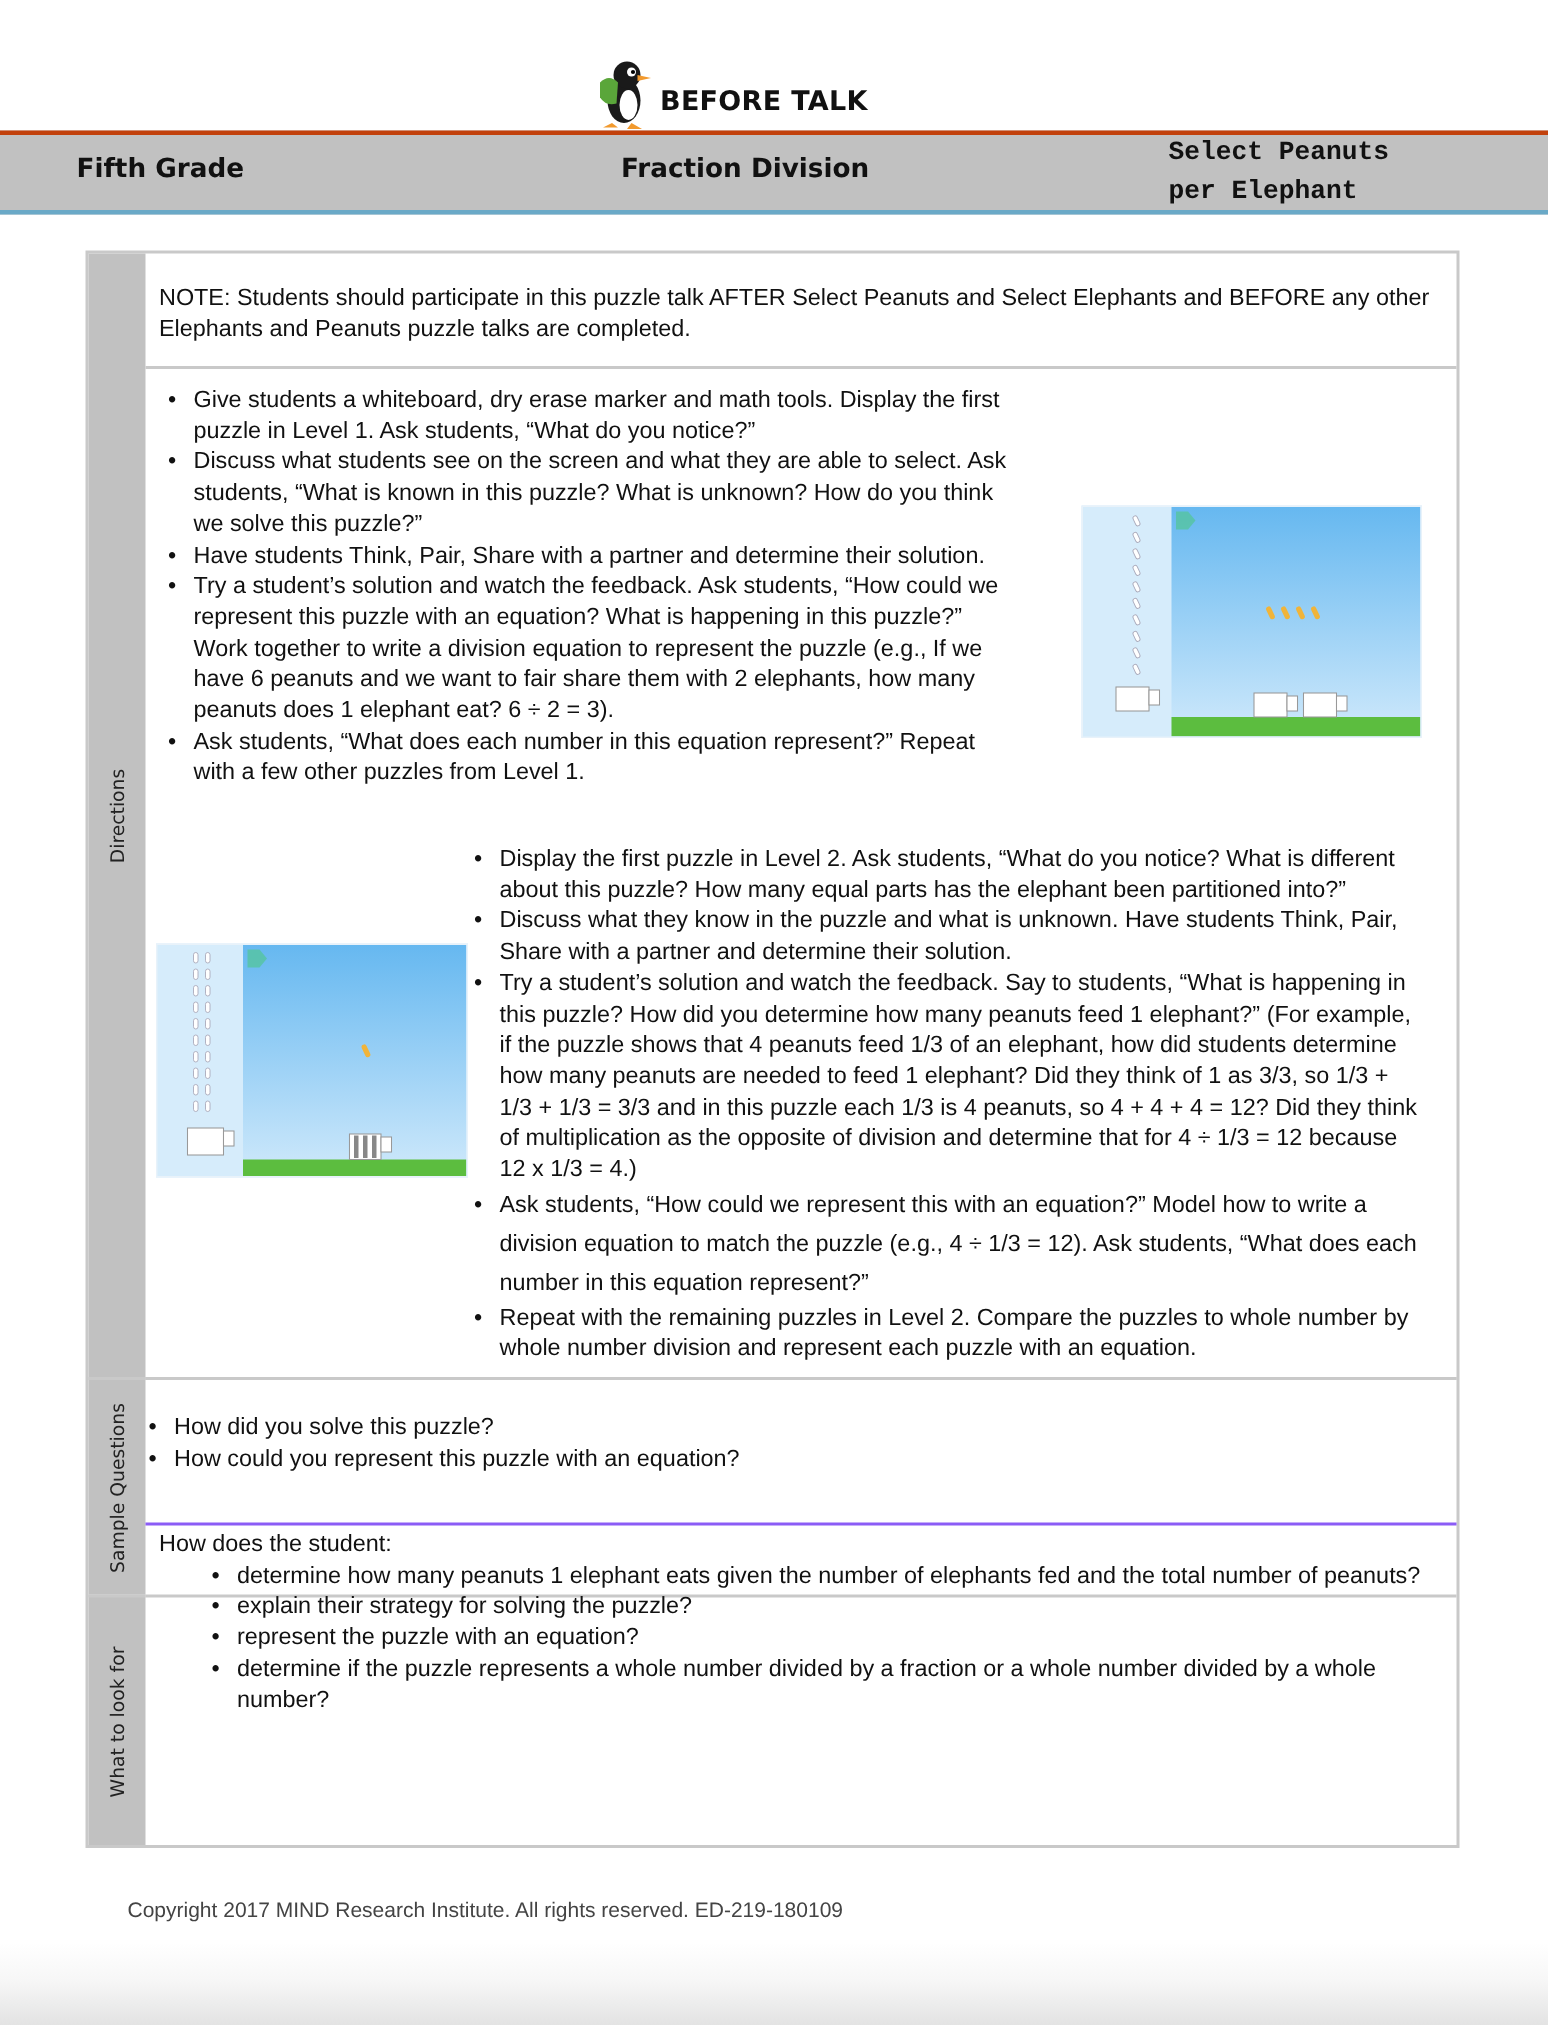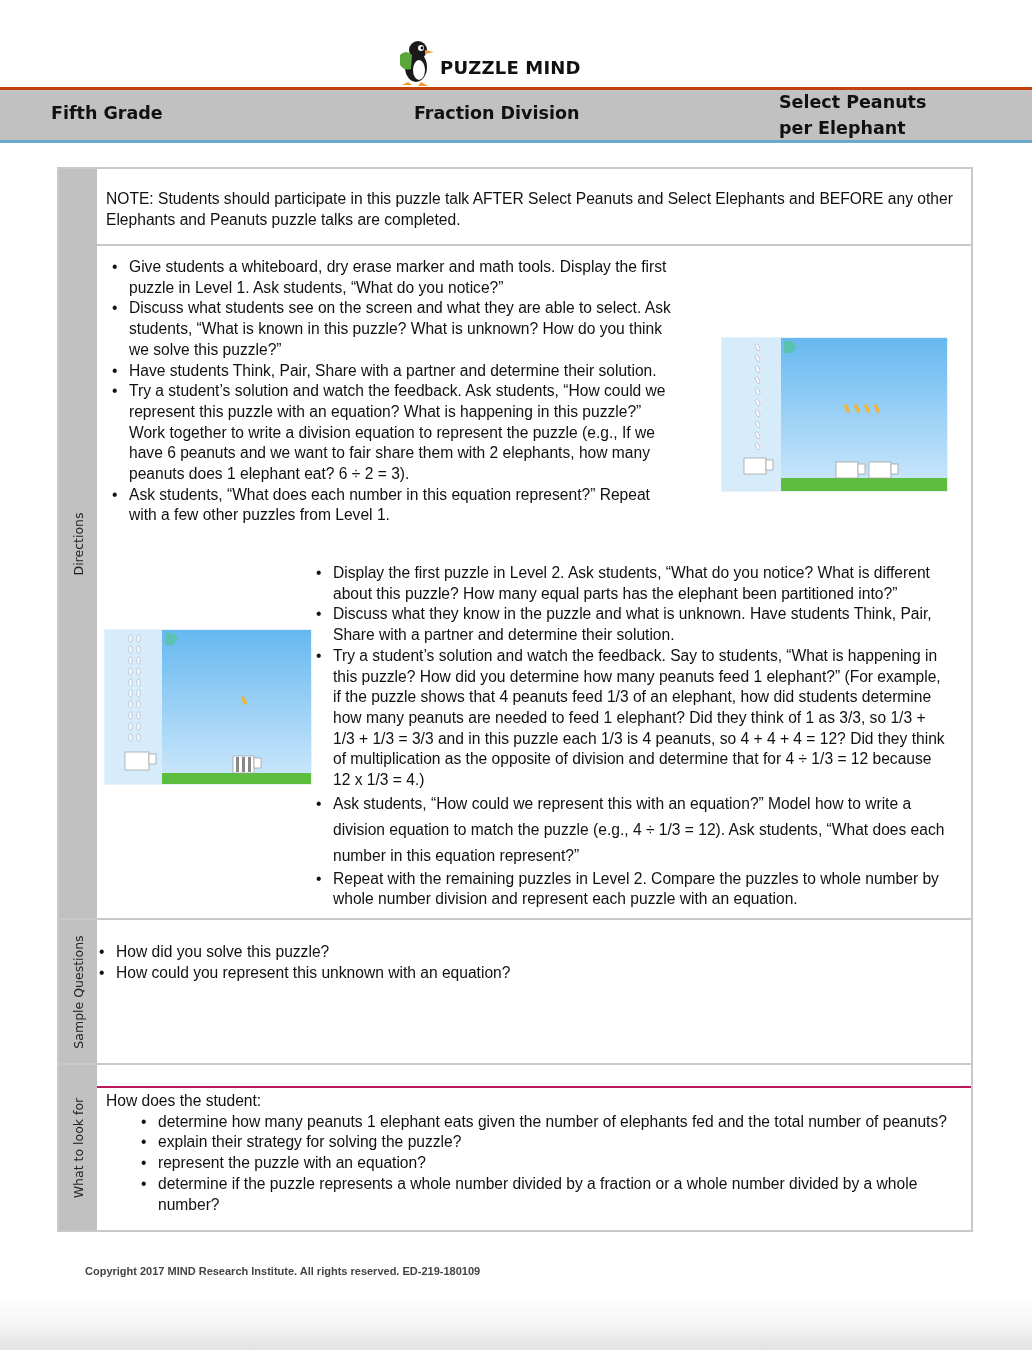--- a/index.html
+++ b/index.html
@@ -7,58 +7,58 @@
        background:linear-gradient(to bottom,#ffffff 0,#ffffff 1295px,#f7f7f7 1320px,#e3e3e3 1350px);
        font-family:"Liberation Sans",sans-serif;color:#111;}
   .logo{position:absolute;left:394px;top:38px;height:50px;display:flex;align-items:center;}
   .logo svg{width:42px;height:48px;}
   .logo-text{font-family:"DejaVu Sans",sans-serif;font-weight:bold;font-size:18px;color:#111;margin-left:4px;margin-top:8px;letter-spacing:0.2px;}
   .band{position:absolute;left:0;top:87px;width:1032px;height:56px;background:#c1c1c1;
         border-top:3px solid #c2410c;border-bottom:3px solid #6aa9c7;box-sizing:border-box;}
   .band div{position:absolute;font-family:"DejaVu Sans",sans-serif;font-weight:bold;font-size:17.5px;color:#111;line-height:26px;}
   .band .grade{left:51px;top:10px;}
   .band .topic{left:414px;top:10px;}
-  .band .puzzle{left:779px;top:-1px;}
+  .band .puzzle{left:779px;top:-1px;font-family:Liberation Mono, monospace;}
   .tbl{position:absolute;left:57px;top:167px;width:916px;height:1065px;border:2px solid #c9c9c9;box-sizing:border-box;background:#fff;}
   .side{position:absolute;left:0;width:38px;background:#c1c1c1;}
   .side span{position:absolute;left:50%;top:50%;transform:translate(-50%,-50%) rotate(-90deg);white-space:nowrap;
              font-family:"DejaVu Sans",sans-serif;font-size:12.5px;color:#222;}
   .cell{position:absolute;left:38px;right:0;border-bottom:2px solid #c9c9c9;box-sizing:border-box;}
   .cell:last-child{border-bottom:none;}
   .txt{font-size:15.6px;line-height:20.7px;color:#111;}
   ul.b{margin:0;padding:0;list-style:none;}
   ul.b li{position:relative;padding-left:24px;}
   ul.b li:before{content:"•";position:absolute;left:7px;top:0;}
   .note{position:absolute;left:9px;top:20px;width:860px;}
   .dir1{position:absolute;left:8px;top:11px;width:575px;}
   .dir2{position:absolute;left:212px;top:317px;width:640px;}
   .tall{line-height:26px;}
   .img{position:absolute;border:1px solid #e8f2fa;overflow:hidden;background:#d6ecfb;}
   .img svg{display:block;}
   .sq{position:absolute;left:9px;top:22px;width:800px;}
   .wl{position:absolute;left:9px;top:3px;width:865px;}
   .wl ul.b{margin-left:28px;}
-  .copy{position:absolute;left:85px;top:1265px;font-size:11px;color:#444;font-weight:bold;}
+  .copy{position:absolute;left:85px;top:1265px;font-size:14px;color:#444;}
 </style>
 </head>
 <body>
 
 <div class="logo">
   <svg viewBox="0 0 42 48">
     <ellipse cx="22" cy="28" rx="11" ry="15" fill="#1a1a1a"></ellipse>
     <ellipse cx="25" cy="31" rx="6" ry="10" fill="#ffffff"></ellipse>
     <circle cx="24" cy="11" r="9" fill="#1a1a1a"></circle>
     <circle cx="27" cy="9" r="3" fill="#fff"></circle>
       <circle cx="28" cy="9" r="1.4" fill="#000"></circle>
     <path d="M31 11 L40 13 L31 15 Z" fill="#f29a2e"></path>
     <path d="M6 16 Q12 10 18 16 L17 30 Q10 32 6 26 Z" fill="#5aa63a"></path>
     <path d="M14 43 L8 46 L18 46 Z" fill="#f29a2e"></path>
     <path d="M27 43 L24 47 L34 47 Z" fill="#f29a2e"></path>
   </svg>
-  <span class="logo-text">PUZZLE MIND</span>
+  <span class="logo-text">BEFORE TALK</span>
 </div>
 
 <div class="band">
   <div class="grade">Fifth Grade</div>
   <div class="topic">Fraction Division</div>
   <div class="puzzle">
     <span>Select Peanuts</span><br>
     <span>per Elephant</span>
   </div>
 </div>
@@ -183,25 +183,25 @@
       <li>Discuss what they know in the puzzle and what is unknown. Have students Think, Pair, Share with a partner and determine their solution.</li>
       <li>Try a student’s solution and watch the feedback.  Say to students, “What is happening in this puzzle? How did you determine how many peanuts feed 1 elephant?” (For example, if the puzzle shows that 4 peanuts feed 1/3 of an elephant, how did students determine how many peanuts are needed to feed 1 elephant? Did they think of 1 as 3/3, so 1/3 + 1/3 + 1/3 = 3/3 and in this puzzle each 1/3 is 4 peanuts, so 4 + 4 + 4 = 12? Did they think of multiplication as the opposite of division and determine that for 4 ÷ 1/3 = 12 because 12 x 1/3 = 4.)</li>
       <li class="tall">Ask students, “How could we represent this with an equation?”  Model how to write a division equation to match the puzzle (e.g., 4 ÷ 1/3 = 12).  Ask students, “What does each number in this equation represent?”</li>
       <li>Repeat with the remaining puzzles in Level 2. Compare the puzzles to whole number by whole number division and represent each puzzle with an equation.</li>
     </ul>
   </div>
 
   <div class="cell" style="top:749px;height:147px;border-top:2px solid #c9c9c9;">
     <ul class="b txt sq" style="margin-left:-14px;">
       <li>How did you solve this puzzle?</li>
-      <li>How could you represent this unknown with an equation?</li>
+      <li>How could you represent this puzzle with an equation?</li>
     </ul>
   </div>
 
-  <div class="cell" style="top:917px;height:121px;border-top:2px solid #be185d;border-bottom:none;">
+  <div class="cell" style="top:846px;height:121px;border-top:2px solid #8b5cf6;border-bottom:none;">
     <div class="wl txt">
       <div>How does the student:</div>
       <ul class="b">
         <li>determine how many peanuts 1 elephant eats given the number of elephants fed and the total number of peanuts?</li>
         <li>explain their strategy for solving the puzzle?</li>
         <li>represent the puzzle with an equation?</li>
         <li>determine if the puzzle represents a whole number divided by a fraction or a whole number divided by a whole number?</li>
       </ul>
     </div>
   </div>

